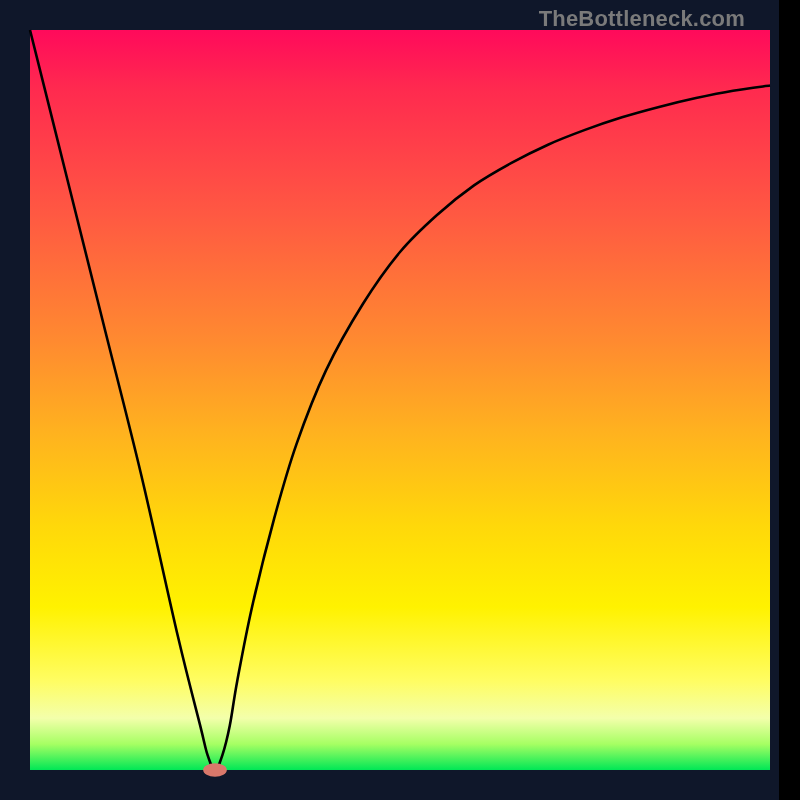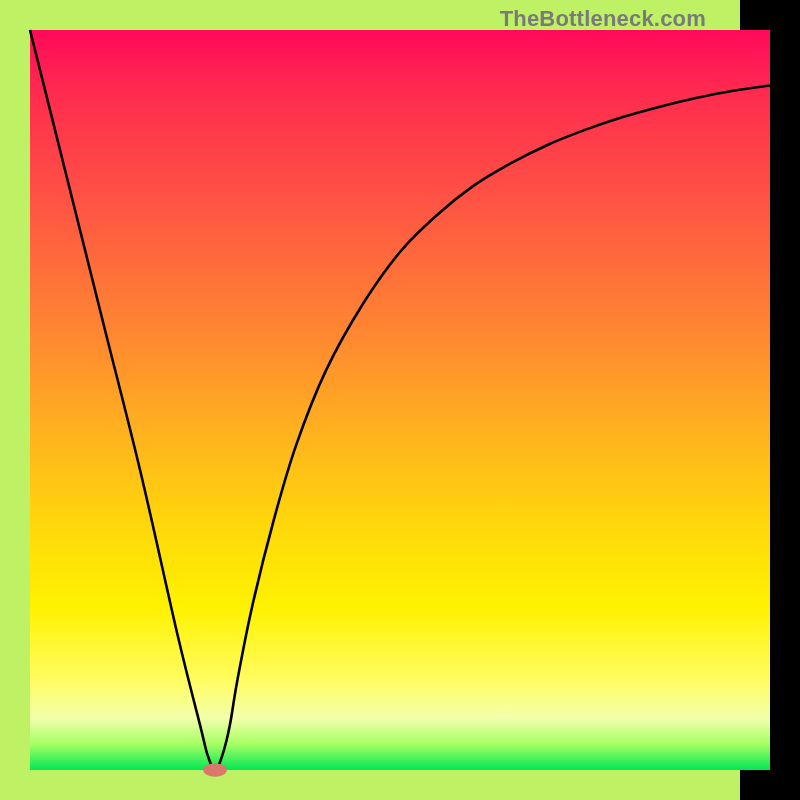--- a/index.html
+++ b/index.html
@@ -8,21 +8,22 @@
     width: 800px;
     height: 800px;
     overflow: hidden;
     background: #000;
     font-family: Arial, Helvetica, sans-serif;
   }
   .chart-wrap {
     position: relative;
     width: 740px;
     height: 800px;
-    background: #bef264;
+    background: #0f172a;
+    padding-left: 39px;
   }
   .plot-area {
     position: absolute;
     left: 30px;
     top: 30px;
     width: 740px;
     height: 740px;
     
     background: linear-gradient(
       to bottom,

